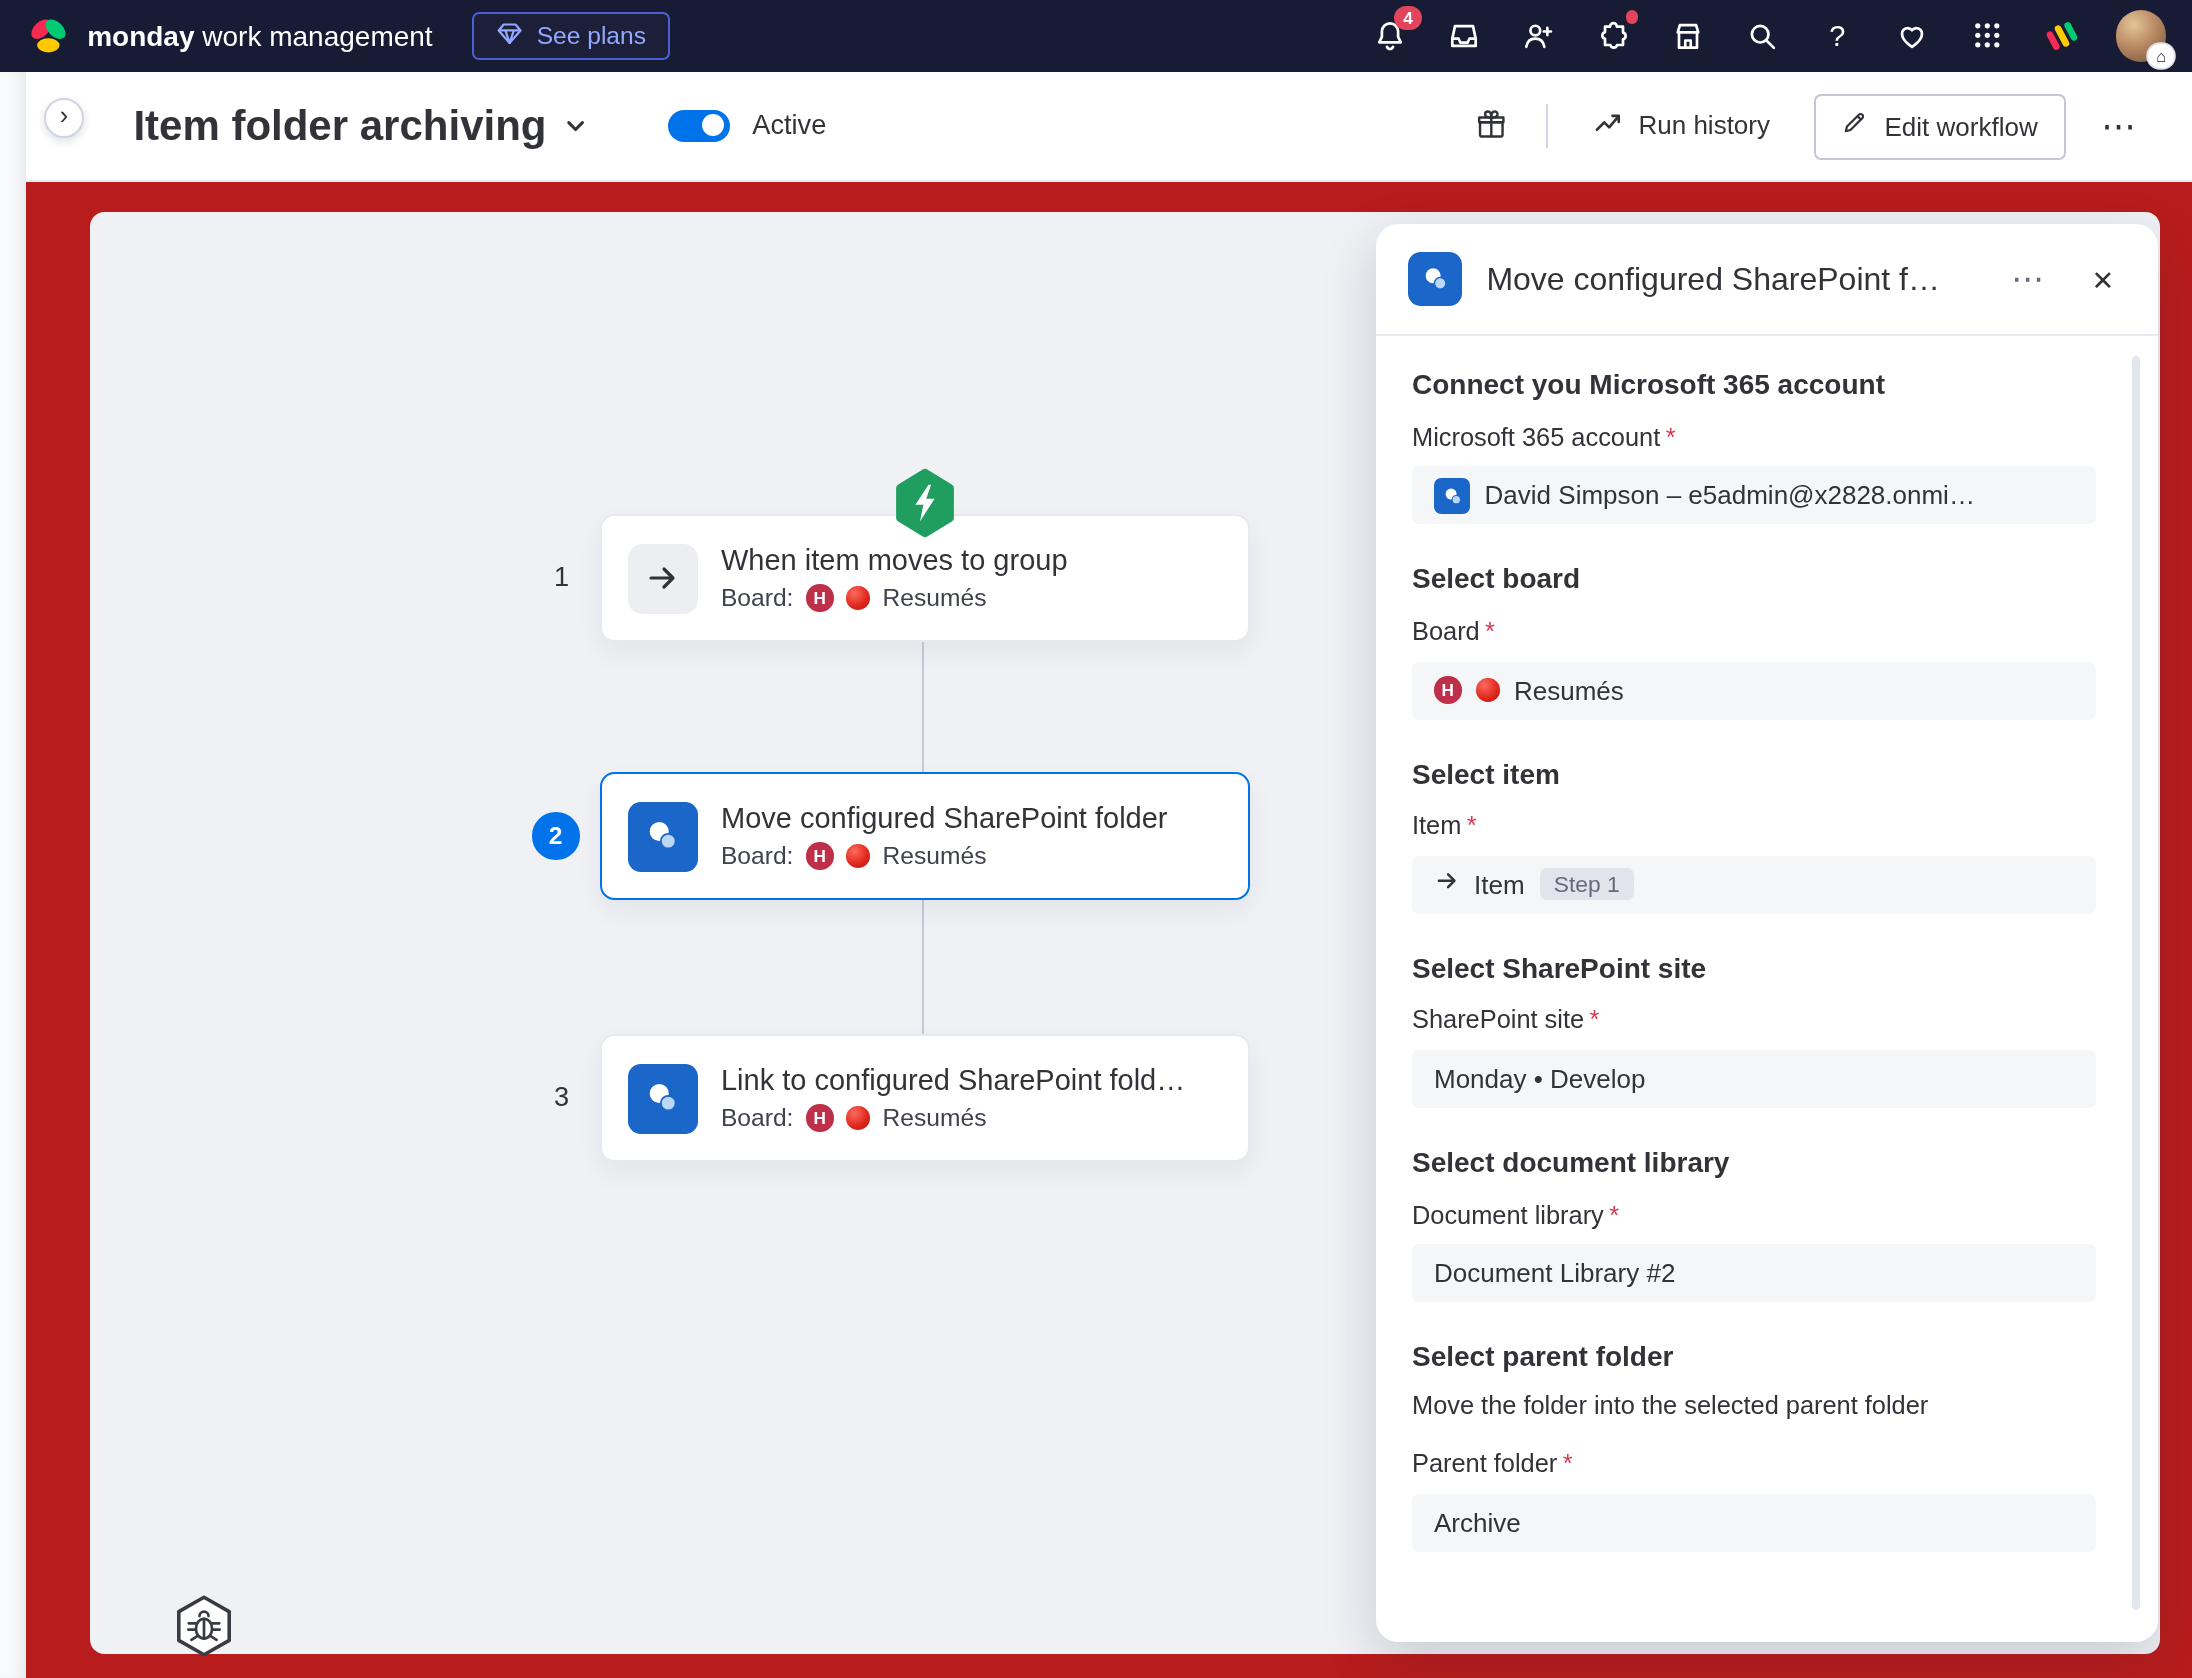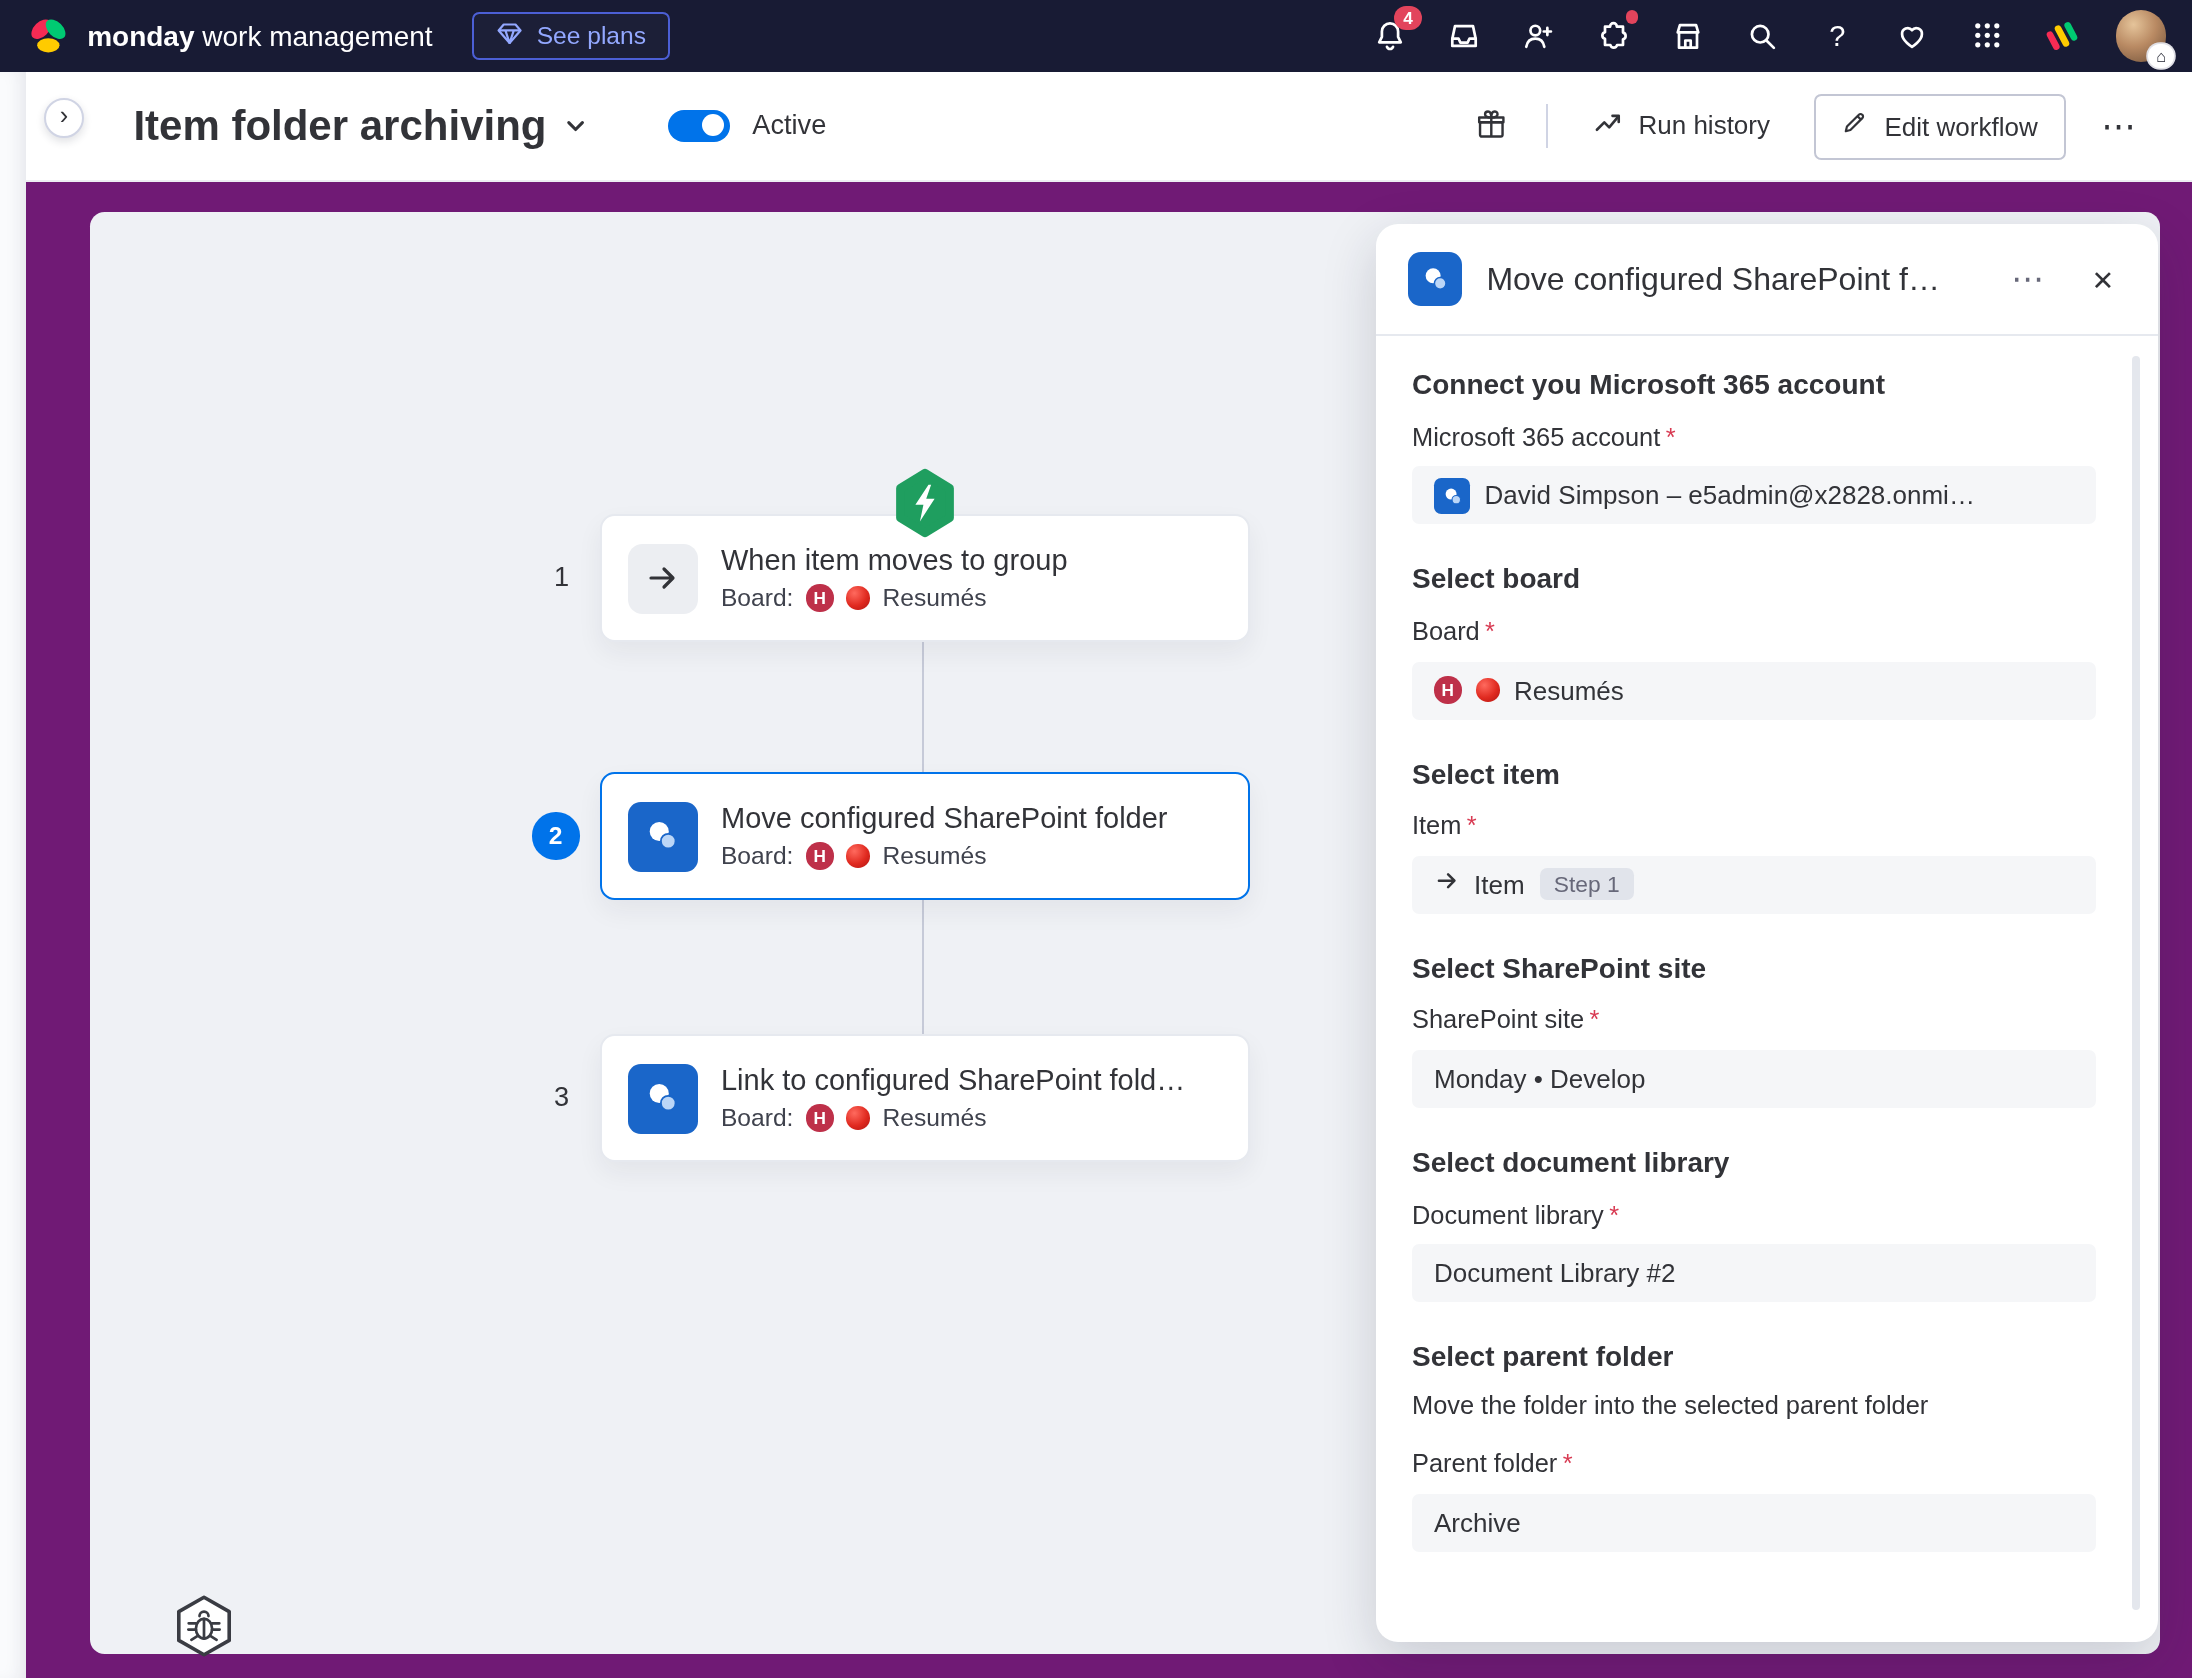--- a/index.html
+++ b/index.html
@@ -1,16 +1,16 @@
 <!DOCTYPE html>
 <html style="font-size:14.5px"><head>
 <meta charset="utf-8">
 <style>
   html,body{margin:0;padding:0;background:#fff;}
-  #stage{width:2193px;height:1678px;overflow:hidden;position:relative;background:#701a75;}
+  #stage{width:2193px;height:1678px;overflow:hidden;position:relative;background:#b91c1c;}
   #app{width:1096px;height:839px;transform:scale(2);transform-origin:0 0;position:relative;
        font-family:"Liberation Sans",sans-serif;color:#323338;-webkit-font-smoothing:antialiased;}
 
   
   .topbar{position:absolute;top:0;left:0;right:0;height:36px;background:#181B34;display:flex;align-items:center;padding:0 12.7px;box-sizing:border-box;z-index:30;}
   .logo{width:23.6px;height:23.6px;display:flex;align-items:center;justify-content:center;}
   .brand{color:#fff;font-size:14px;margin-left:7.3px;white-space:nowrap;}
   .brand b{font-weight:700;}
   .see-plans{margin-left:20px;display:flex;align-items:center;gap:6.4px;border:0.9px solid #4C5FD5;border-radius:3.6px;
              padding:3.6px 11px;color:#93A8FF;font-size:12.3px;background:rgba(255,255,255,0.02);cursor:pointer;}

